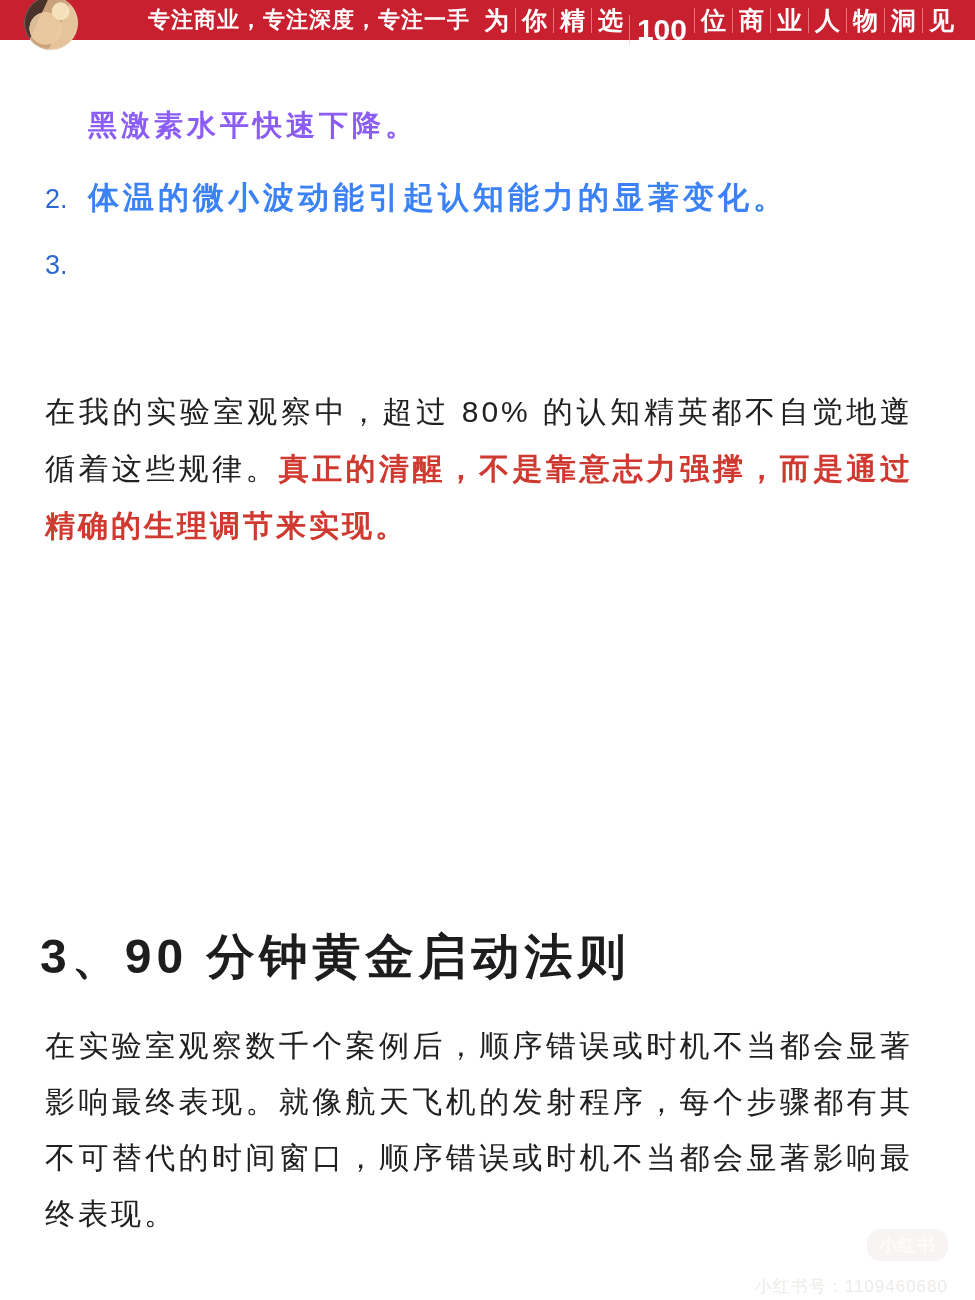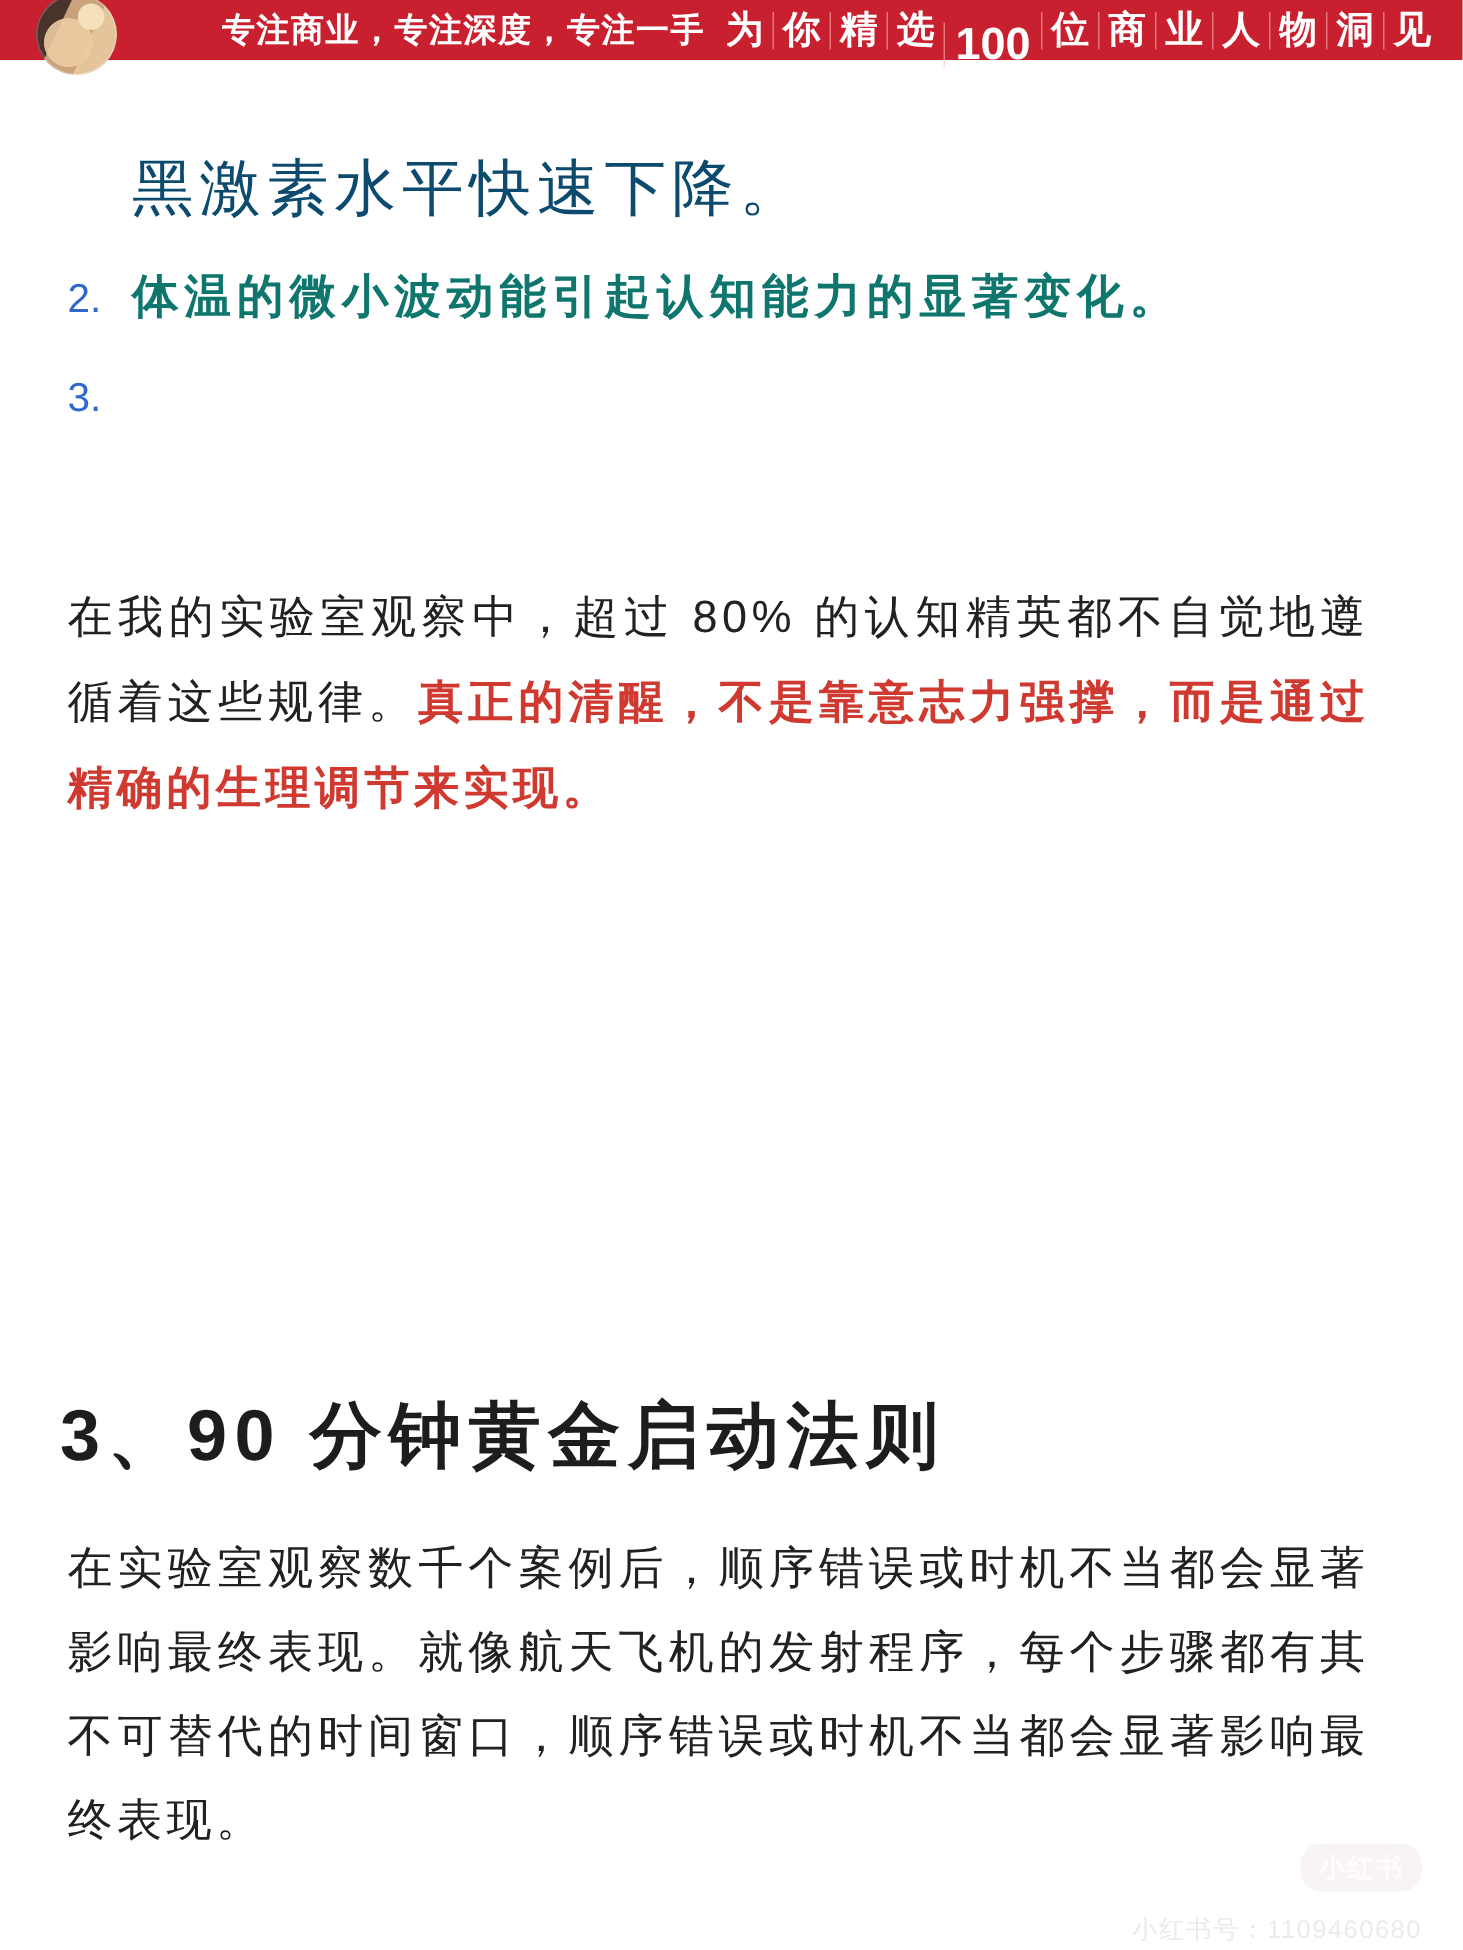--- a/index.html
+++ b/index.html
@@ -35,30 +35,30 @@
     display: flex; align-items: center;
     color: #ffffff; font-weight: bold; font-size: 25px; white-space: nowrap;
   }
   .slogan-seg { padding: 0 6px; line-height: 1; }
   .slogan-seg:not(:first-child) { border-left: 1px solid rgba(255,190,190,0.55); }
   .slogan-seg.seg-num { font-size: 30px; font-weight: 800; padding: 0 7px; margin-top: 19px; }
 
   
   .intro-list { position: absolute; top: 104px; left: 45px; right: 60px; }
   .list-cont {
-    margin-left: 43px; color: #0c4a6e; font-weight: normal;
-    font-size: 41px; letter-spacing: 4px; line-height: 42px;
+    margin-left: 43px; color: #8b5cf6; font-weight: bold;
+    font-size: 29px; letter-spacing: 4px; line-height: 42px;
   }
   .list-row { display: flex; align-items: baseline; margin-top: 31px; }
   .list-num {
     flex: 0 0 43px; color: #2e68cf; font-size: 27px; font-weight: 400;
     letter-spacing: 0;
   }
   .list-text {
-    color: #0f766e; font-weight: bold; font-size: 31px;
+    color: #3b82f6; font-weight: bold; font-size: 31px;
     letter-spacing: 4px; line-height: 42px;
   }
 
   
   .para {
     position: absolute; left: 45px; width: 868px;
     color: #212121; font-size: 30px; letter-spacing: 3px;
     line-height: 57px; text-align: justify;
   }
   .para-1 { top: 383px; }

